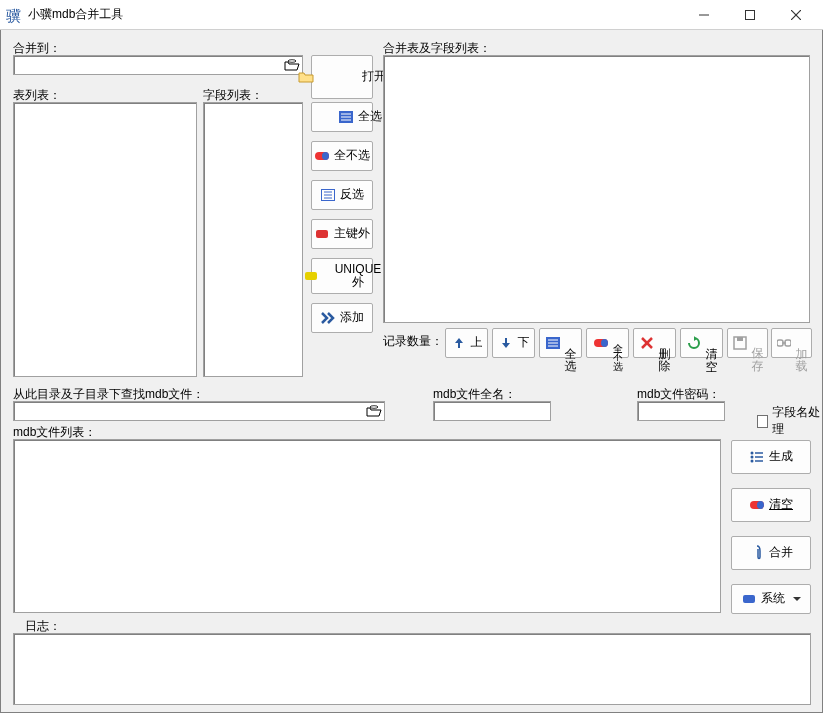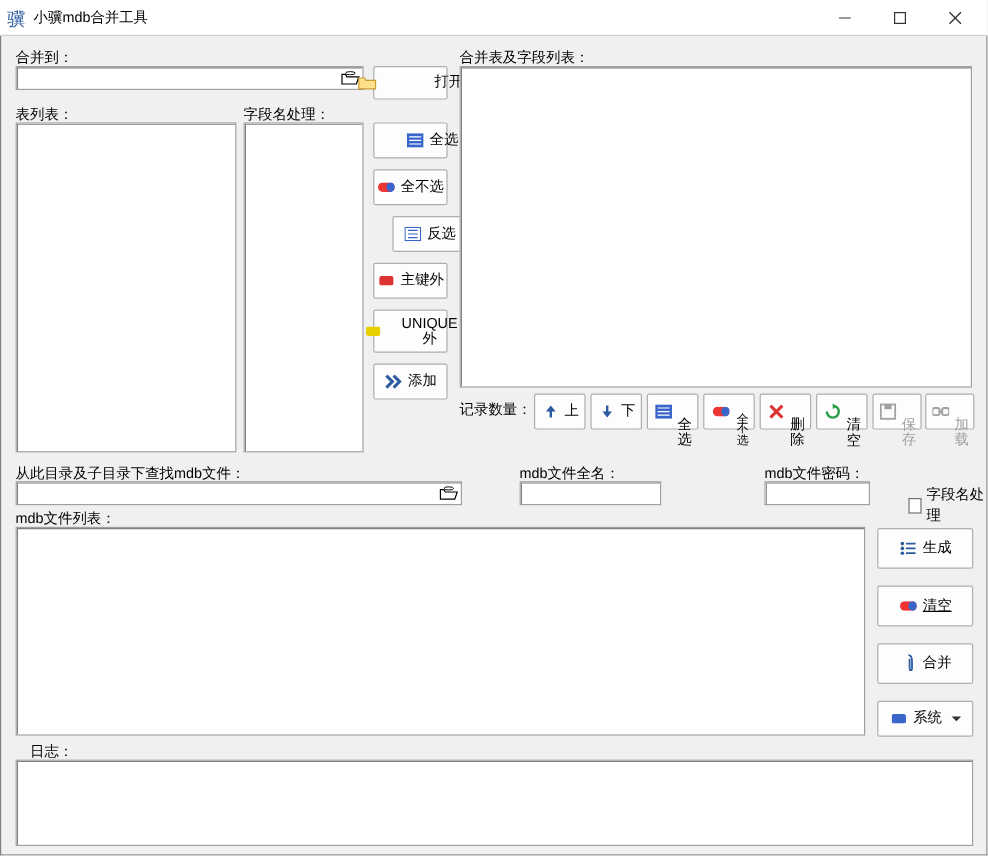--- a/index.html
+++ b/index.html
@@ -131,24 +131,24 @@
   <span class="inputicon" style="left:283px; top:29px;">
     <svg width="16" height="12" viewBox="0 0 16 12">
         <path d="M1 3 L4 3 L5 5 L15 5 L13 11 L1 11 Z" fill="none" stroke="#000"></path>
         <ellipse cx="8" cy="2" rx="4" ry="1.3" fill="none" stroke="#000" stroke-width="0.8"></ellipse>
       </svg>
   </span>
 
   <div class="label" style="left:12px; top:57px;">表列表：</div>
   <div class="listbox" style="left:12px; top:72px; width:184px; height:275px;"></div>
 
-  <div class="label" style="left:202px; top:57px;">字段名处理：</div>
+  <div class="label" style="left:202px; top:57px;">字段列表：</div>
   <div class="listbox" style="left:202px; top:72px; width:100px; height:275px;"></div>
 
-  <div class="btn" style="left:310px; top:25px; width:62px; height:28px;gap:48px;">
+  <div class="btn" style="left:310px; top:25px; width:62px; height:44px;gap:48px;">
     <span class="ico">
       <svg width="16" height="12" viewBox="0 0 16 12">
           <path d="M1 2 L6 2 L7 4 L15 4 L15 11 L1 11 Z" fill="#ffe08a" stroke="#c89b2f"></path>
         </svg>
     </span>
     <span class="txt">打开</span>
   </div>
 
   <div class="btn" style="left:310px; top:72px; width:62px; height:30px;padding-left:40px;">
     <span class="ico">
@@ -165,21 +165,21 @@
   <div class="btn" style="left:310px; top:111px; width:62px; height:30px;">
     <span class="ico">
       <svg width="14" height="8" viewBox="0 0 14 8">
           <rect x="0" y="0" width="14" height="8" rx="4" fill="#e33"></rect>
           <rect x="7" y="0" width="7" height="8" rx="4" fill="#3a66cc"></rect>
         </svg>
     </span>
     <span class="txt">全不选</span>
   </div>
 
-  <div class="btn" style="left:310px; top:150px; width:62px; height:30px;margin-left:16px;">
+  <div class="btn" style="left:310px; top:150px; width:62px; height:30px;">
     <span class="ico">
       <svg width="14" height="12" viewBox="0 0 14 12">
           <rect x="0.5" y="0.5" width="13" height="11" fill="none" stroke="#3a66cc"></rect>
           <line x1="3" y1="3" x2="11" y2="3" stroke="#3a66cc"></line>
           <line x1="3" y1="6" x2="11" y2="6" stroke="#3a66cc"></line>
           <line x1="3" y1="9" x2="11" y2="9" stroke="#3a66cc"></line>
         </svg>
     </span>
     <span class="txt">反选</span>
   </div>

